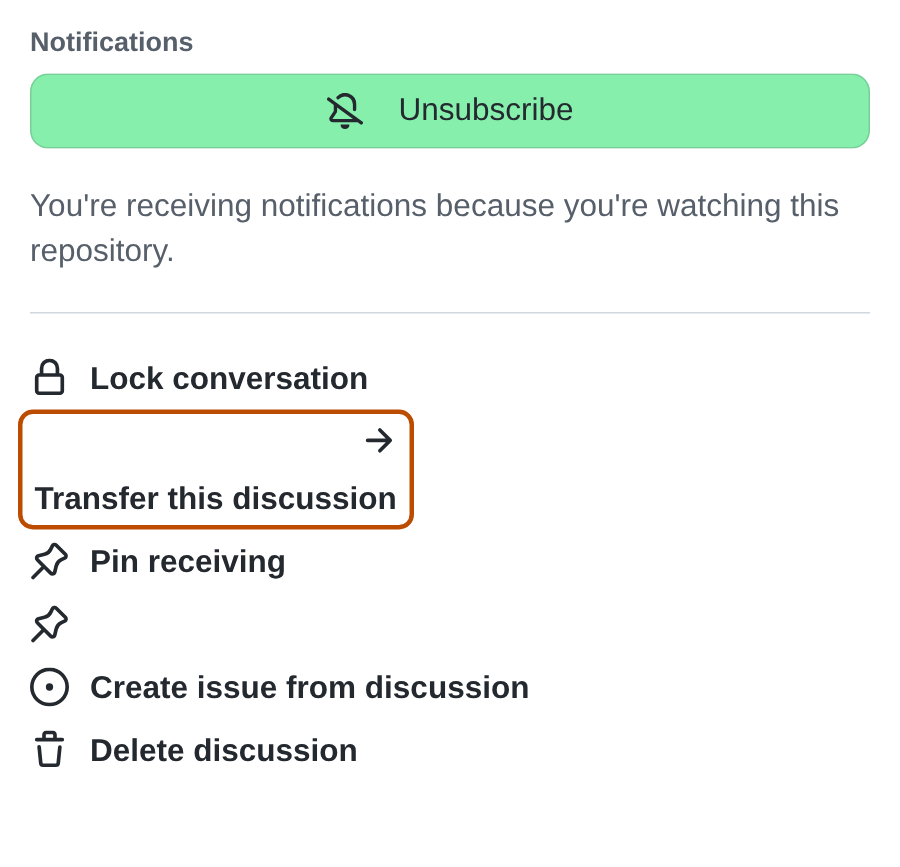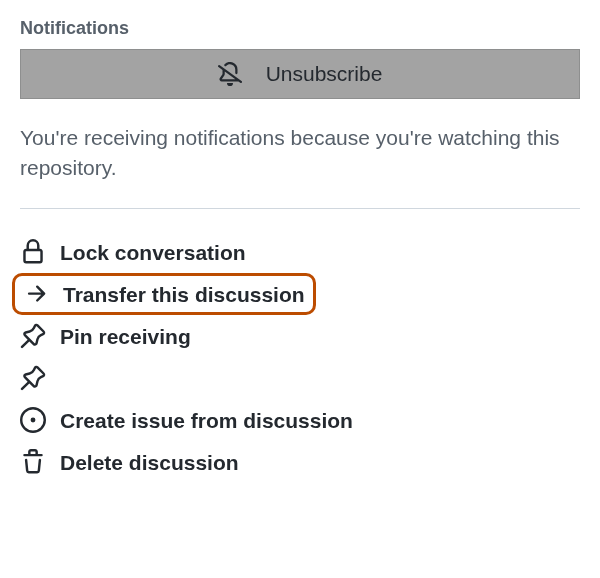--- a/index.html
+++ b/index.html
@@ -20,23 +20,23 @@
       font-weight: 600;
       color: #57606a;
       margin-bottom: 10px;
     }
     .unsubscribe-button {
       width: 100%;
       display: flex;
       align-items: center;
       justify-content: center;
       gap: 24px;
-      background: #a3a3a3;
+      background: #86efac;
       border: 1px solid rgba(27,31,36,0.15);
-      border-radius: 0;
+      border-radius: 12px;
       padding: 12px 16px;
       font-size: 21px;
       font-weight: 500;
       color: #24292f;
       cursor: pointer;
     }
     .unsubscribe-button svg {
       width: 24px;
       height: 24px;
       fill: #24292f;
@@ -75,20 +75,21 @@
     .highlighted-wrapper {
       border: 3px solid #bc4c00;
       border-radius: 10px;
       padding: 5px 8px;
       margin-left: -8px;
       display: inline-flex;
       width: fit-content;
     }
     .highlighted-wrapper .action-item {
       padding: 0;
+      flex-direction: column;
     }
   </style>
 </head>
 <body>
 
 <h2 class="section-heading">Notifications</h2>
 
 <button class="unsubscribe-button">
   <svg viewBox="0 0 16 16">
     <path d="m4.182 4.31.016.011 10.104 7.316.013.01 1.375.996a.75.75 0 1 1-.88 1.214L13.626 13H2.518a1.516 1.516 0 0 1-1.263-2.36l1.703-2.554A.255.255 0 0 0 3 7.947V5.305L.31 3.357a.75.75 0 1 1 .88-1.214Zm7.373 7.19L4.5 6.391v1.556c0 .346-.102.683-.294.97l-1.703 2.556a.017.017 0 0 0-.003.01c0 .005.002.009.005.012l.006.004.007.001ZM8 1.5c-.997 0-1.895.416-2.534 1.086A.75.75 0 1 1 4.38 1.55 5 5 0 0 1 13 5v2.373a.75.75 0 0 1-1.5 0V5A3.5 3.5 0 0 0 8 1.5ZM8 16a2 2 0 0 1-1.985-1.75c-.017-.137.097-.25.235-.25h3.5c.138 0 .252.113.235.25A2 2 0 0 1 8 16Z"></path>

